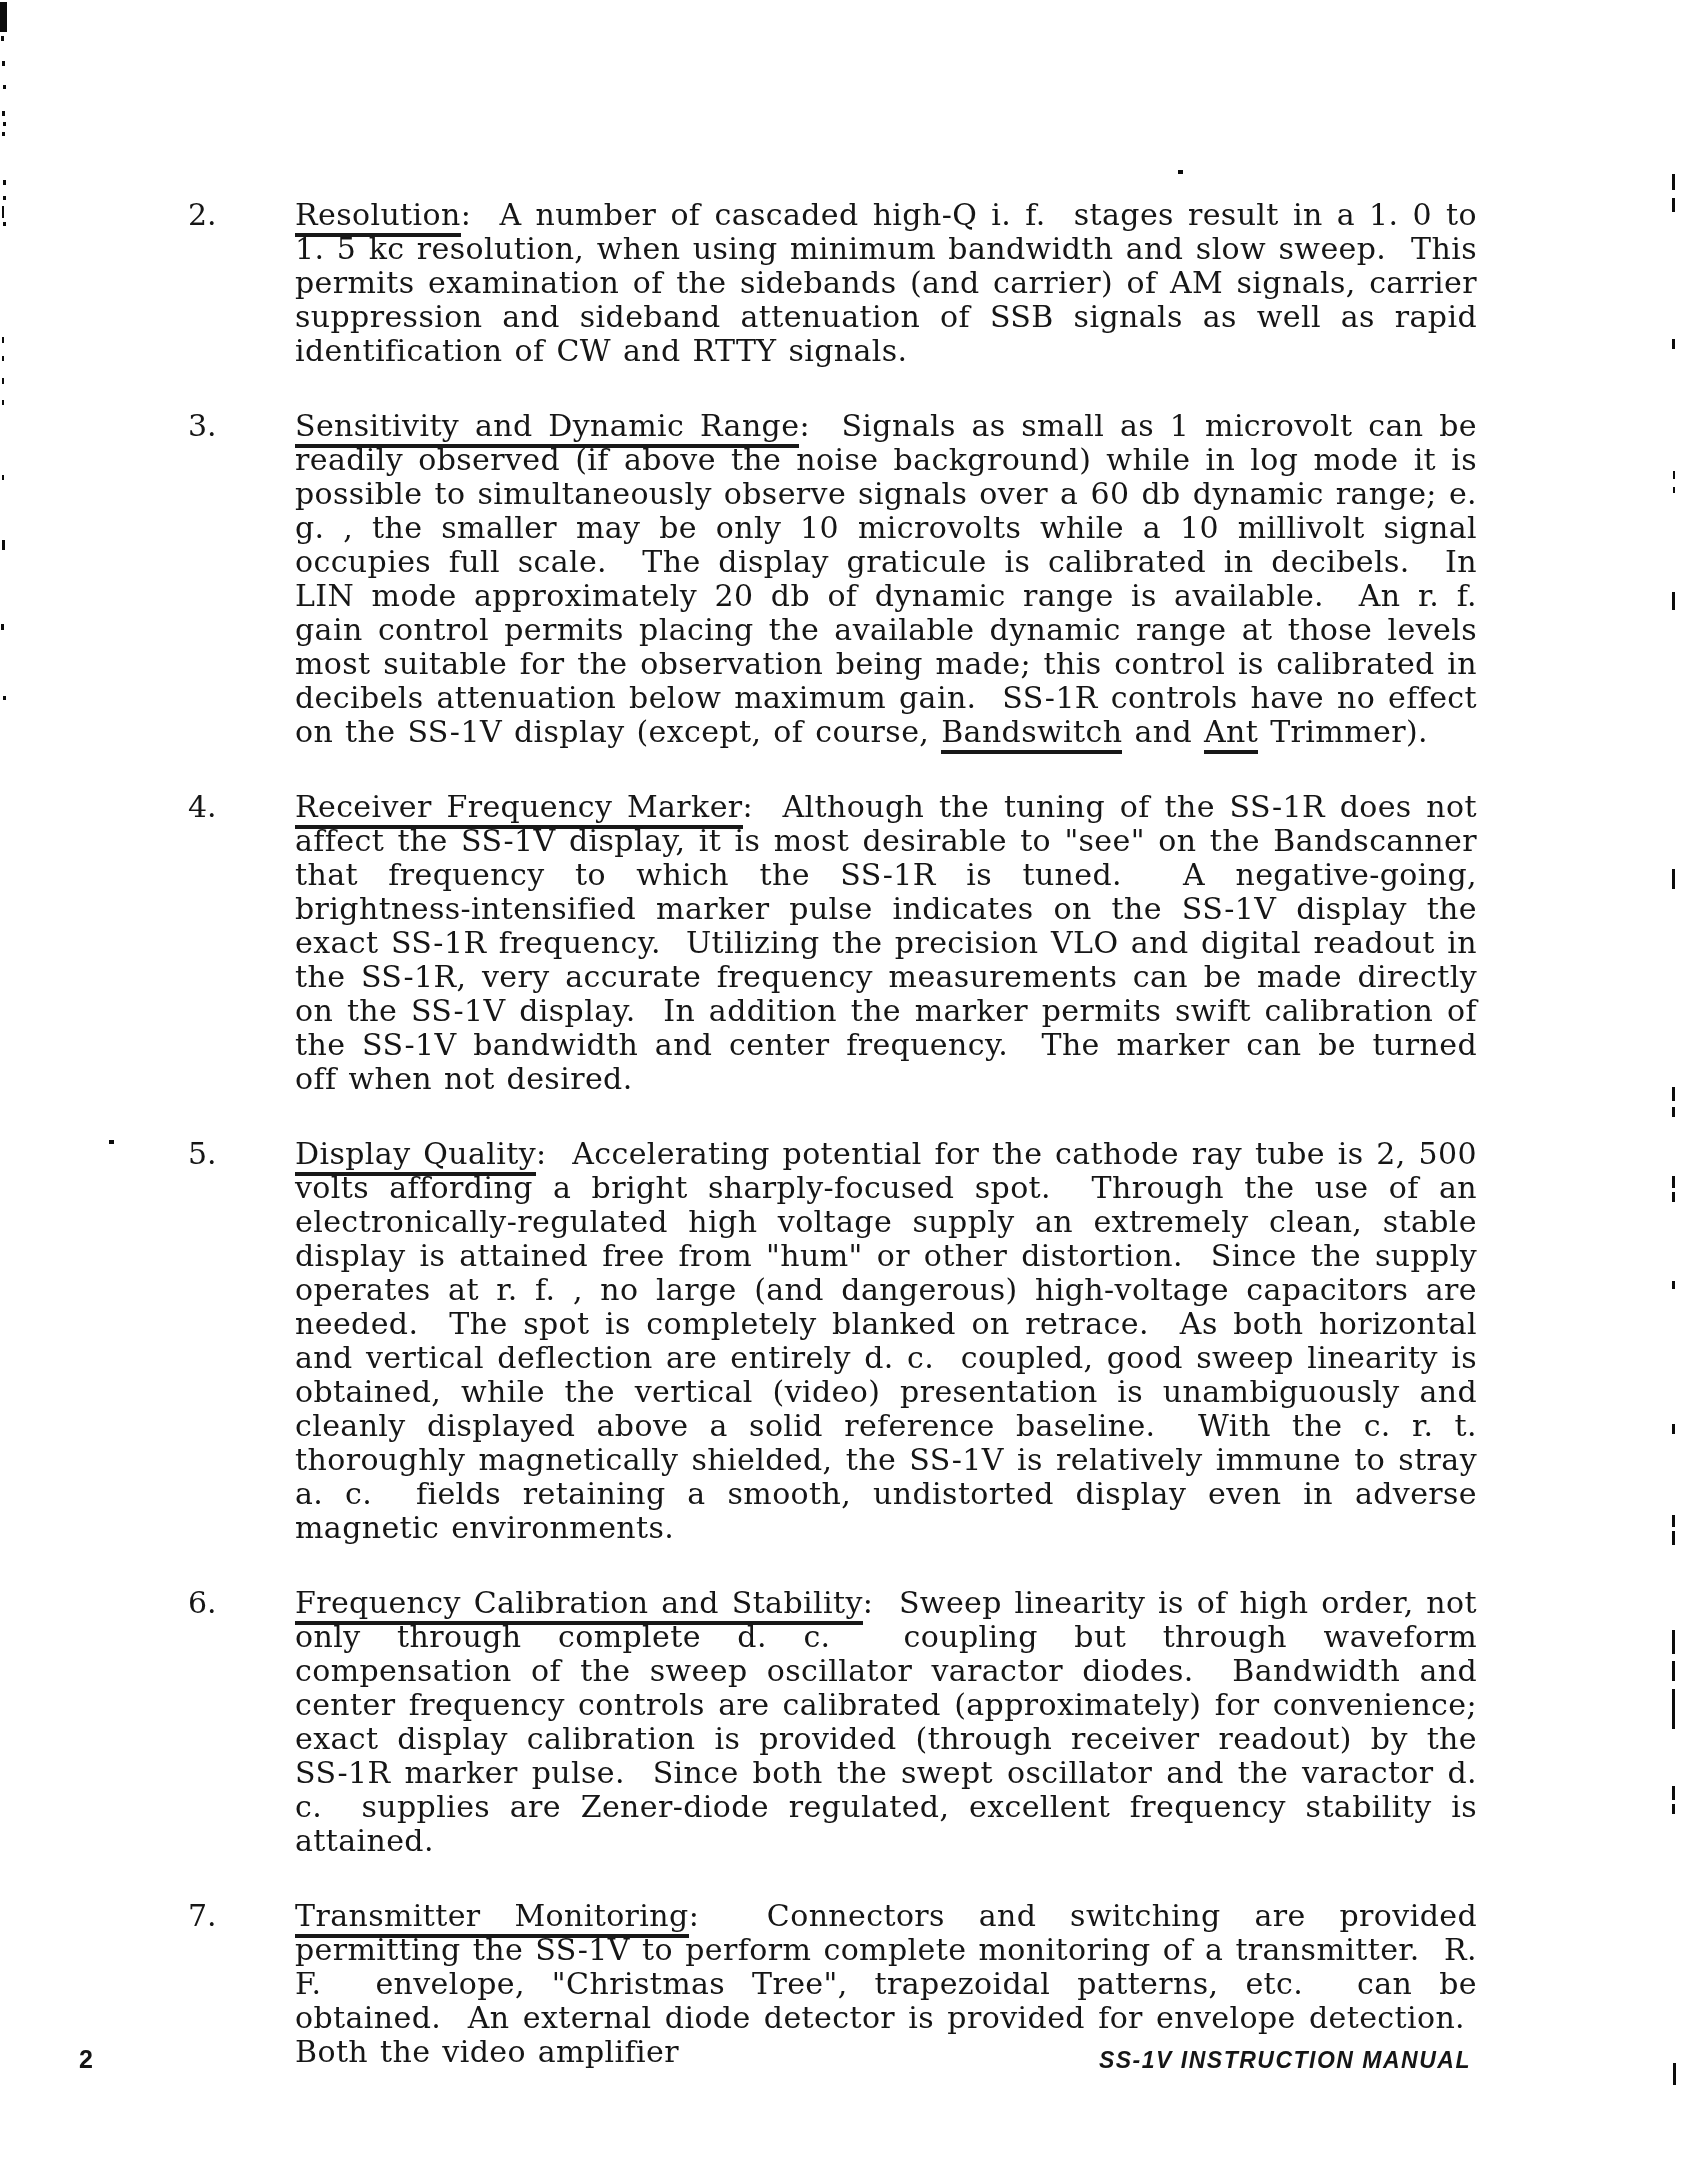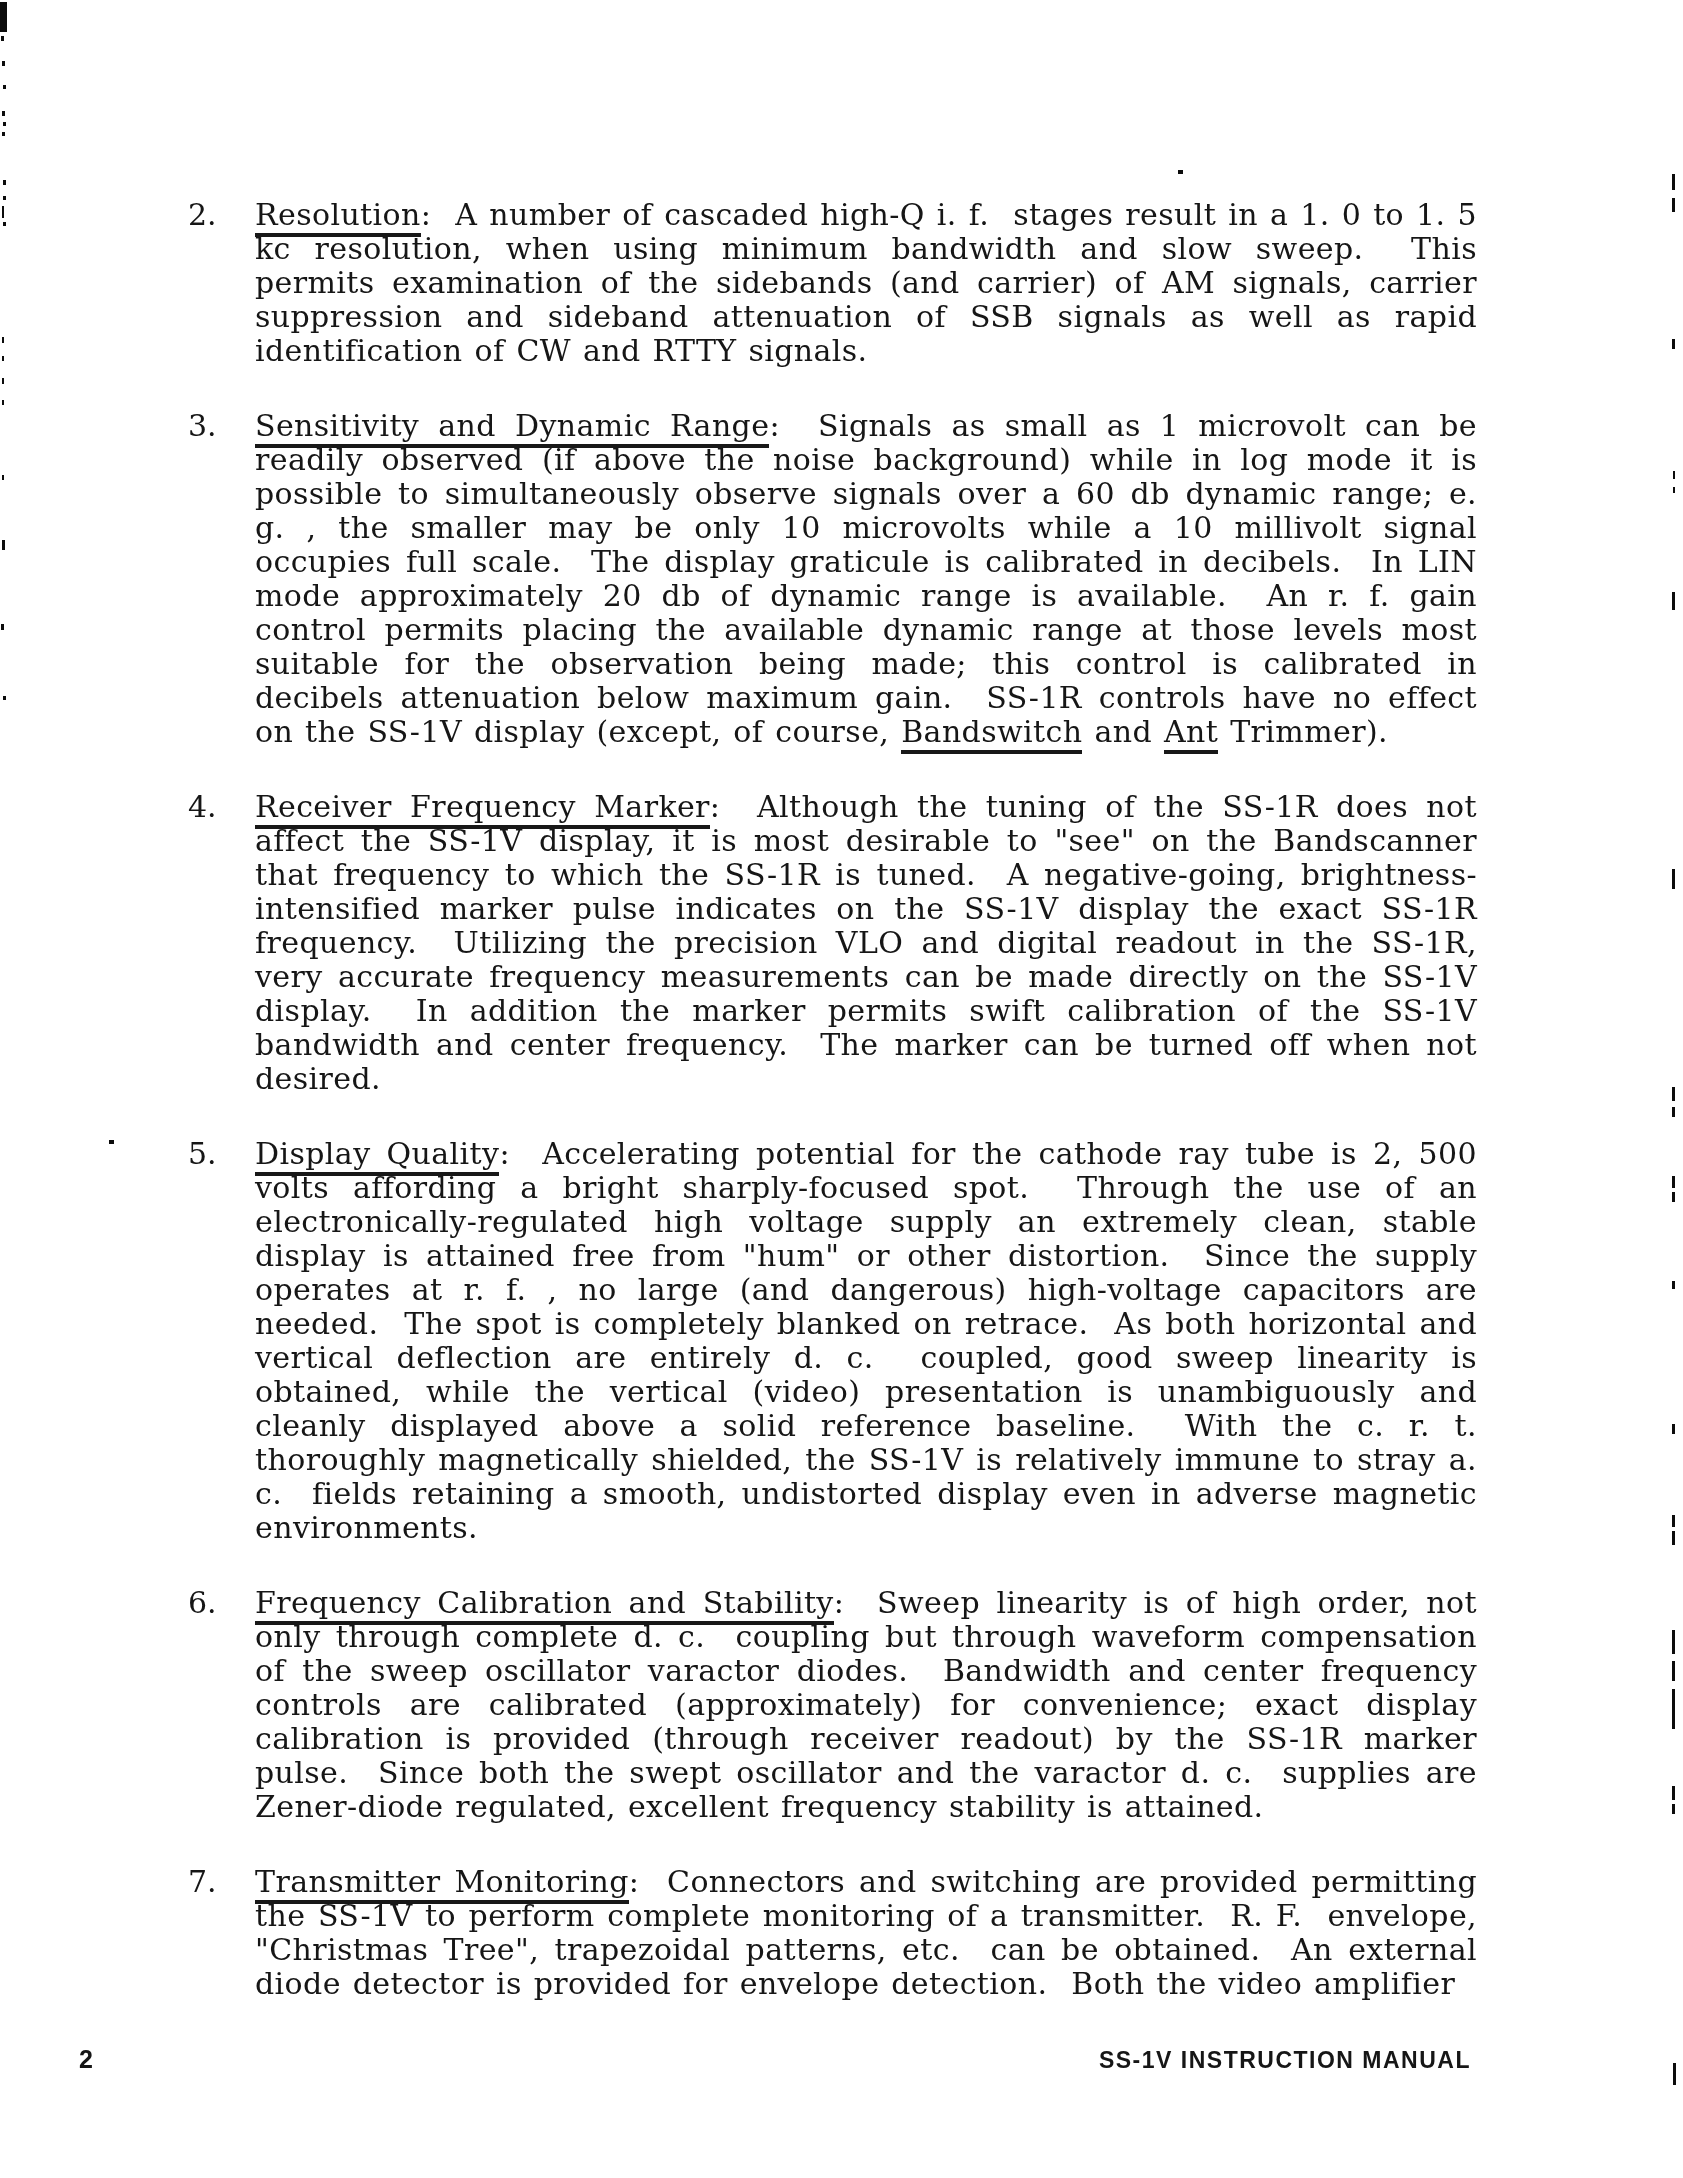--- a/index.html
+++ b/index.html
@@ -12,30 +12,30 @@
     overflow:hidden;
   }
   .page { position:absolute; inset:0; background:#ffffff; overflow:hidden; }
   .content { position:absolute; left:188px; top:198px; width:1289px; }
   .section { display:flex; margin-bottom:41px; }
   .num { width:67px; flex:none; font-size:30px; line-height:34px; }
   .text {
     flex:1;
     font-size:30px; line-height:34px;
     text-align:justify;
-    letter-spacing:0.4px; word-spacing:2px;
+    letter-spacing:0.4px; word-spacing:2px;margin-left:40px;
   }
   .underline { border-bottom:4px solid #181818; padding-bottom:1px; }
   .footer {
     position:absolute; left:79px; right:212px; top:2045px;
     display:flex; justify-content:space-between; align-items:baseline;
     font-family:"Liberation Sans", sans-serif; font-weight:bold;
   }
   .pageno { font-size:25px; }
-  .manual { font-size:23px; letter-spacing:1.5px; }
+  .manual { font-size:23px; letter-spacing:1.5px;font-style:italic; }
   .artifact { position:absolute; background:#0c0c0c; }
 </style>
 </head>
 <body>
 
 <div class="page">
 
   <div class="content" id="sections-root">
     <div class="section">
       <div class="num">2.</div>

